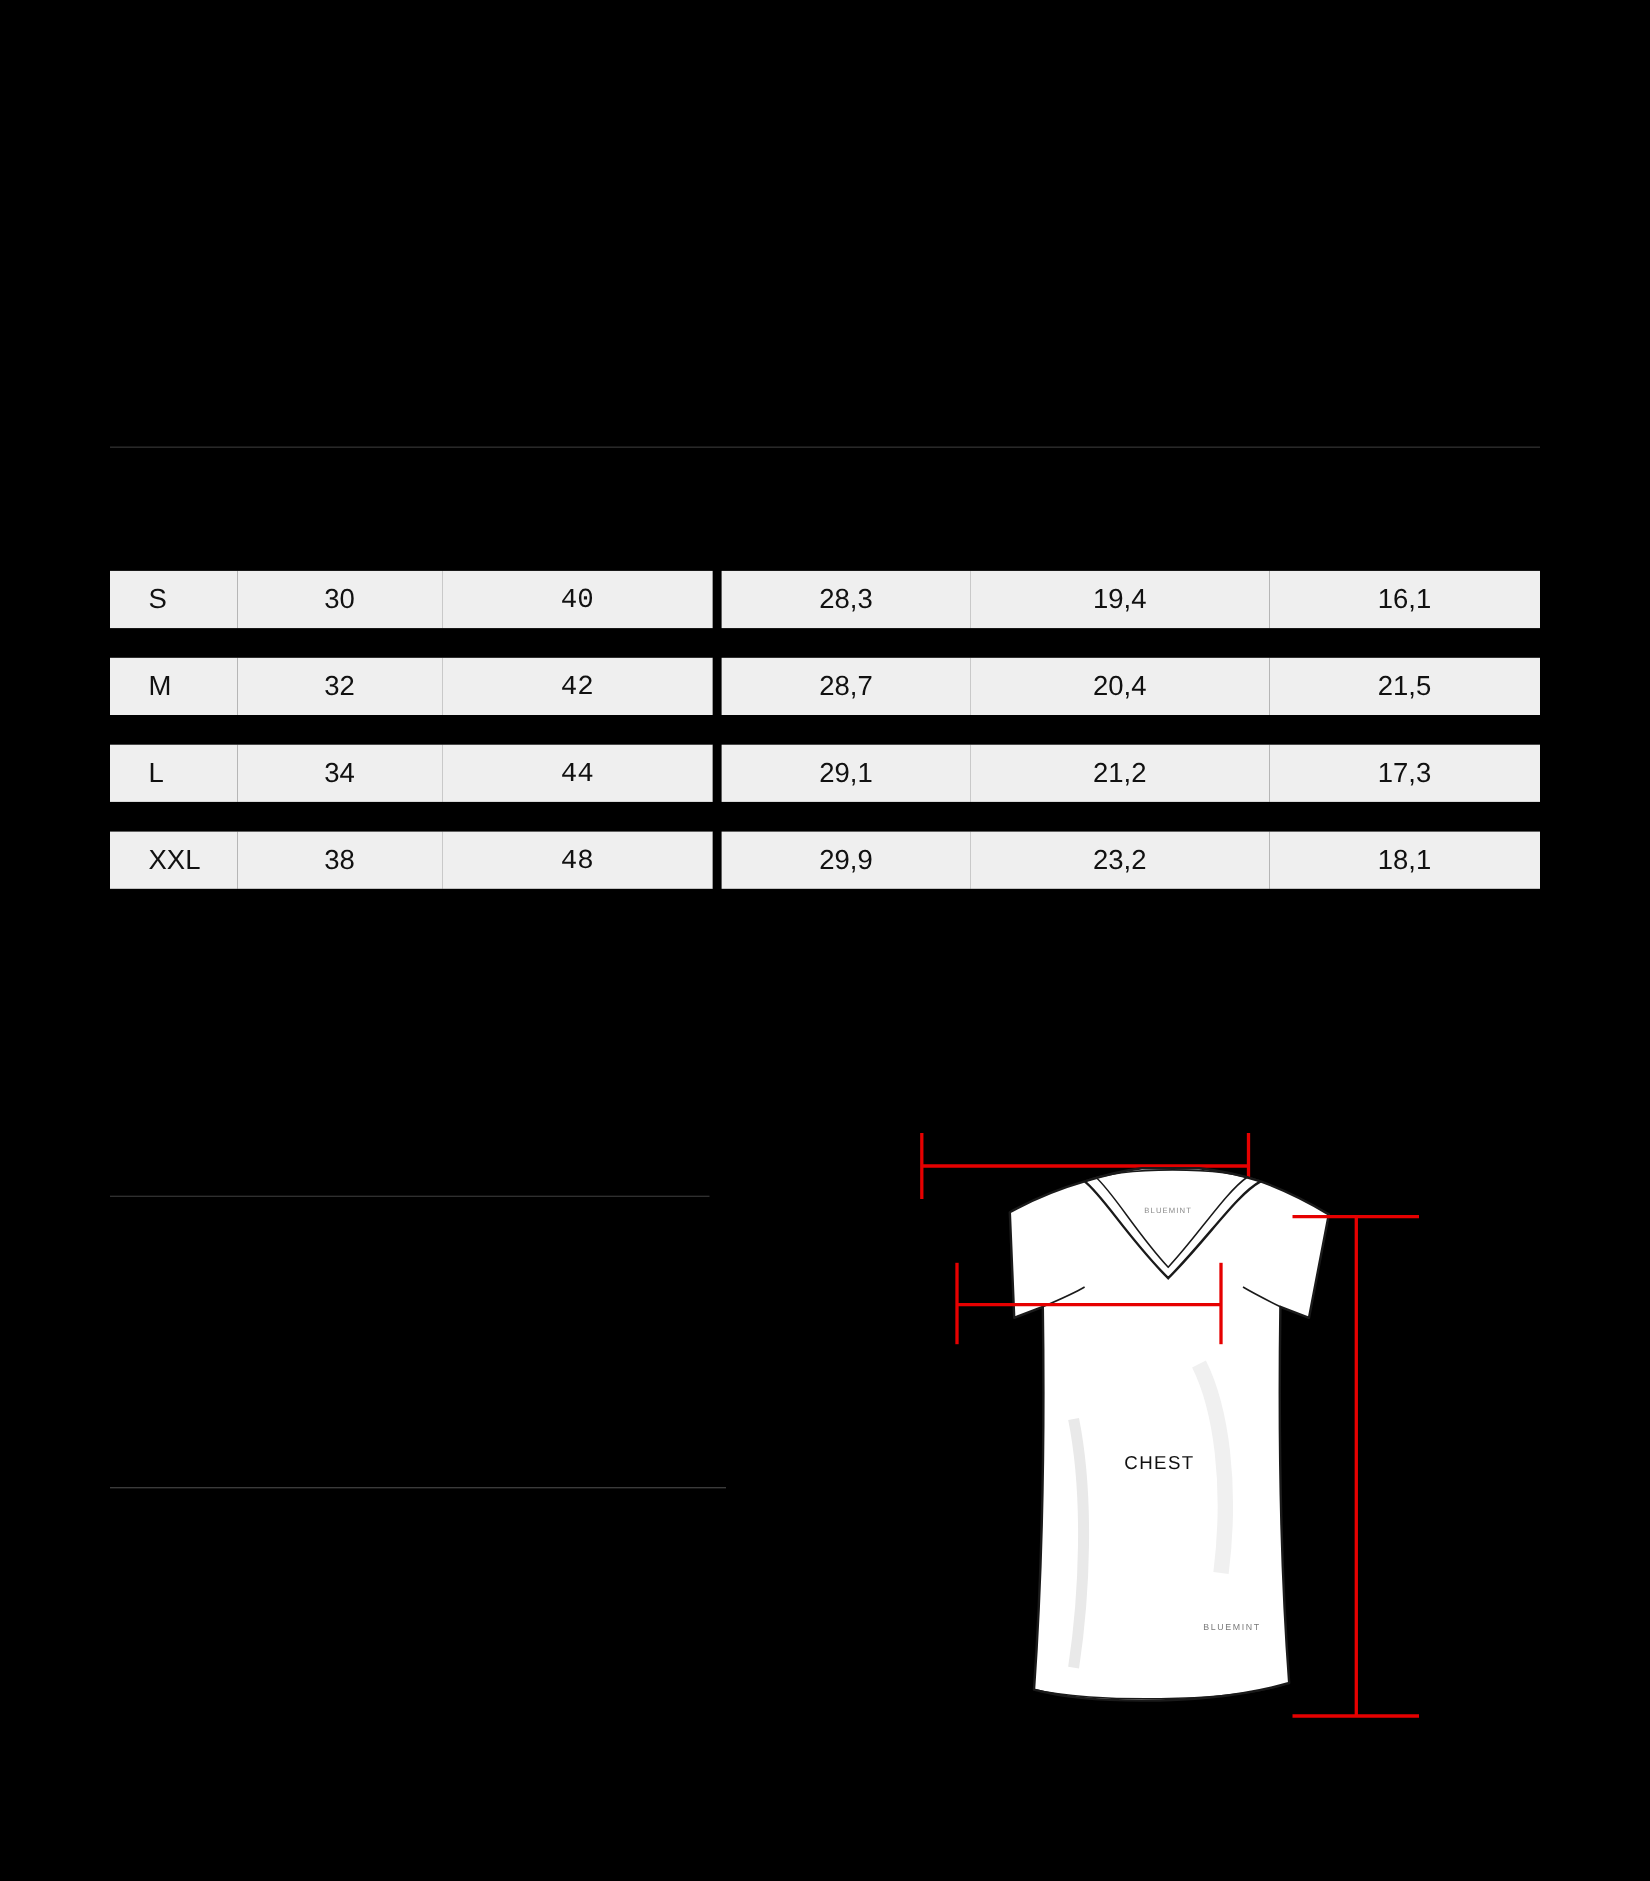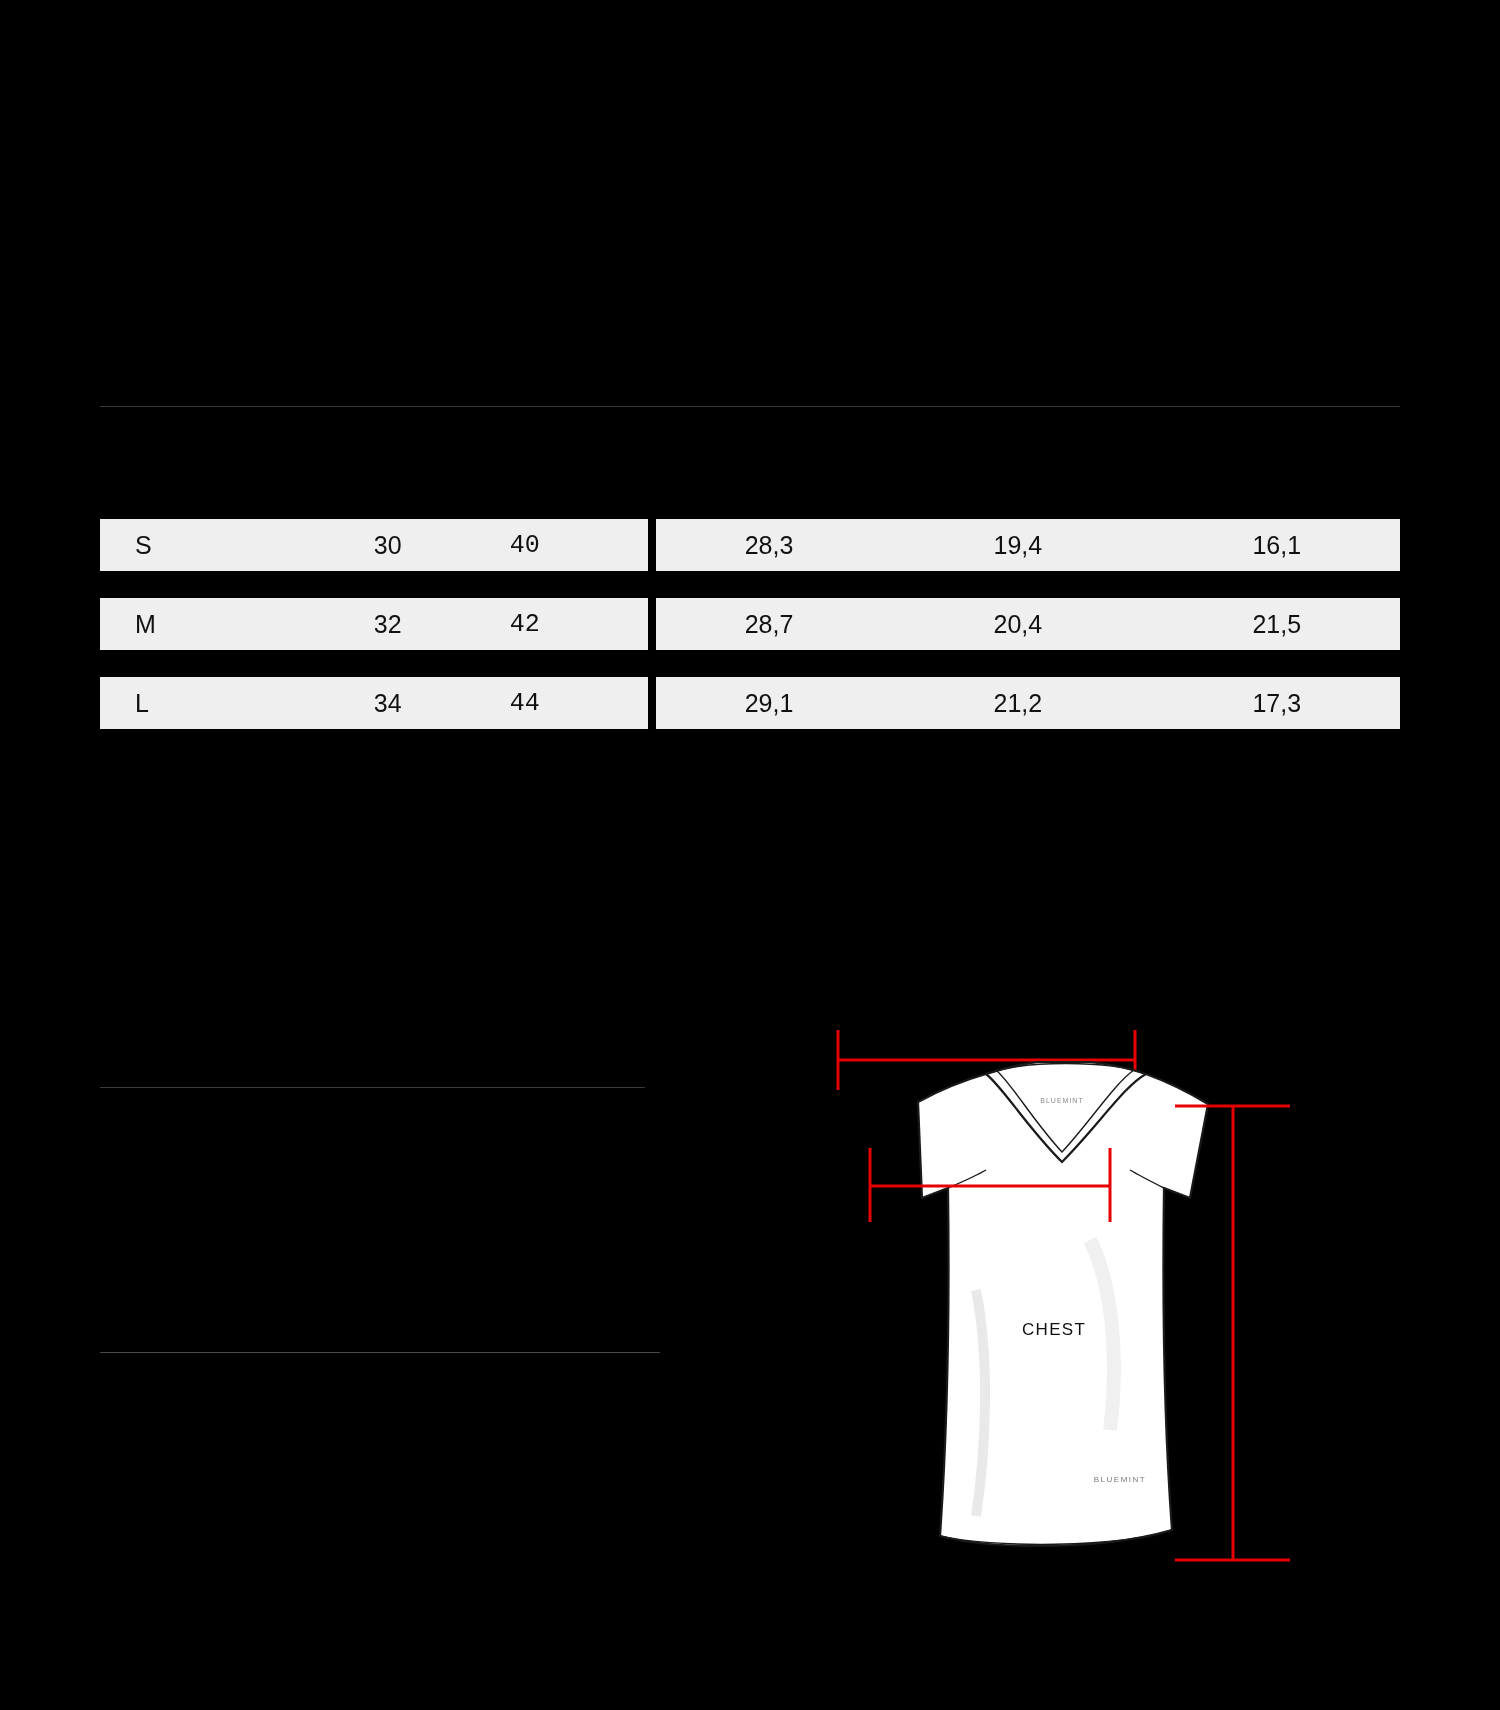--- a/index.html
+++ b/index.html
@@ -65,21 +65,21 @@
     height: 52px;
     padding: 0;
     text-align: center;
     vertical-align: middle;
   }
   .size-table td.size-label {
     text-align: left;
     padding-left: 35px;
     width: 115px;
   }
-  .size-table td.c2 { width: 185px; text-align: right; }
+  .size-table td.c2 { width: 185px; }
   .size-table td.c3 { width: 245px; font-family: Liberation Mono, monospace; }
   .size-table td.gap {
     width: 8px;
     background: #000000;
   }
   .size-table td.c4 { width: 225px; }
   .size-table td.c5 { width: 270px; }
   .size-table td.c6 { width: 245px; }
 
   
@@ -149,20 +149,29 @@
         <td class="c6">21,5</td>
       </tr>
       <tr>
         <td class="size-label">L</td>
         <td class="c2">34</td>
         <td class="c3">44</td>
         <td class="gap"></td>
         <td class="c4">29,1</td>
         <td class="c5">21,2</td>
         <td class="c6">17,3</td>
+      </tr>
+      <tr>
+        <td class="size-label">XXL</td>
+        <td class="c2">38</td>
+        <td class="c3">48</td>
+        <td class="gap"></td>
+        <td class="c4">29,9</td>
+        <td class="c5">23,2</td>
+        <td class="c6">18,1</td>
       </tr>
     </tbody>
   </table>
 
   <div class="rule-a"></div>
   <div class="rule-b"></div>
 
   <div class="diagram">
     <svg width="610" height="660" viewBox="0 0 610 660" xmlns="http://www.w3.org/2000/svg">
 

